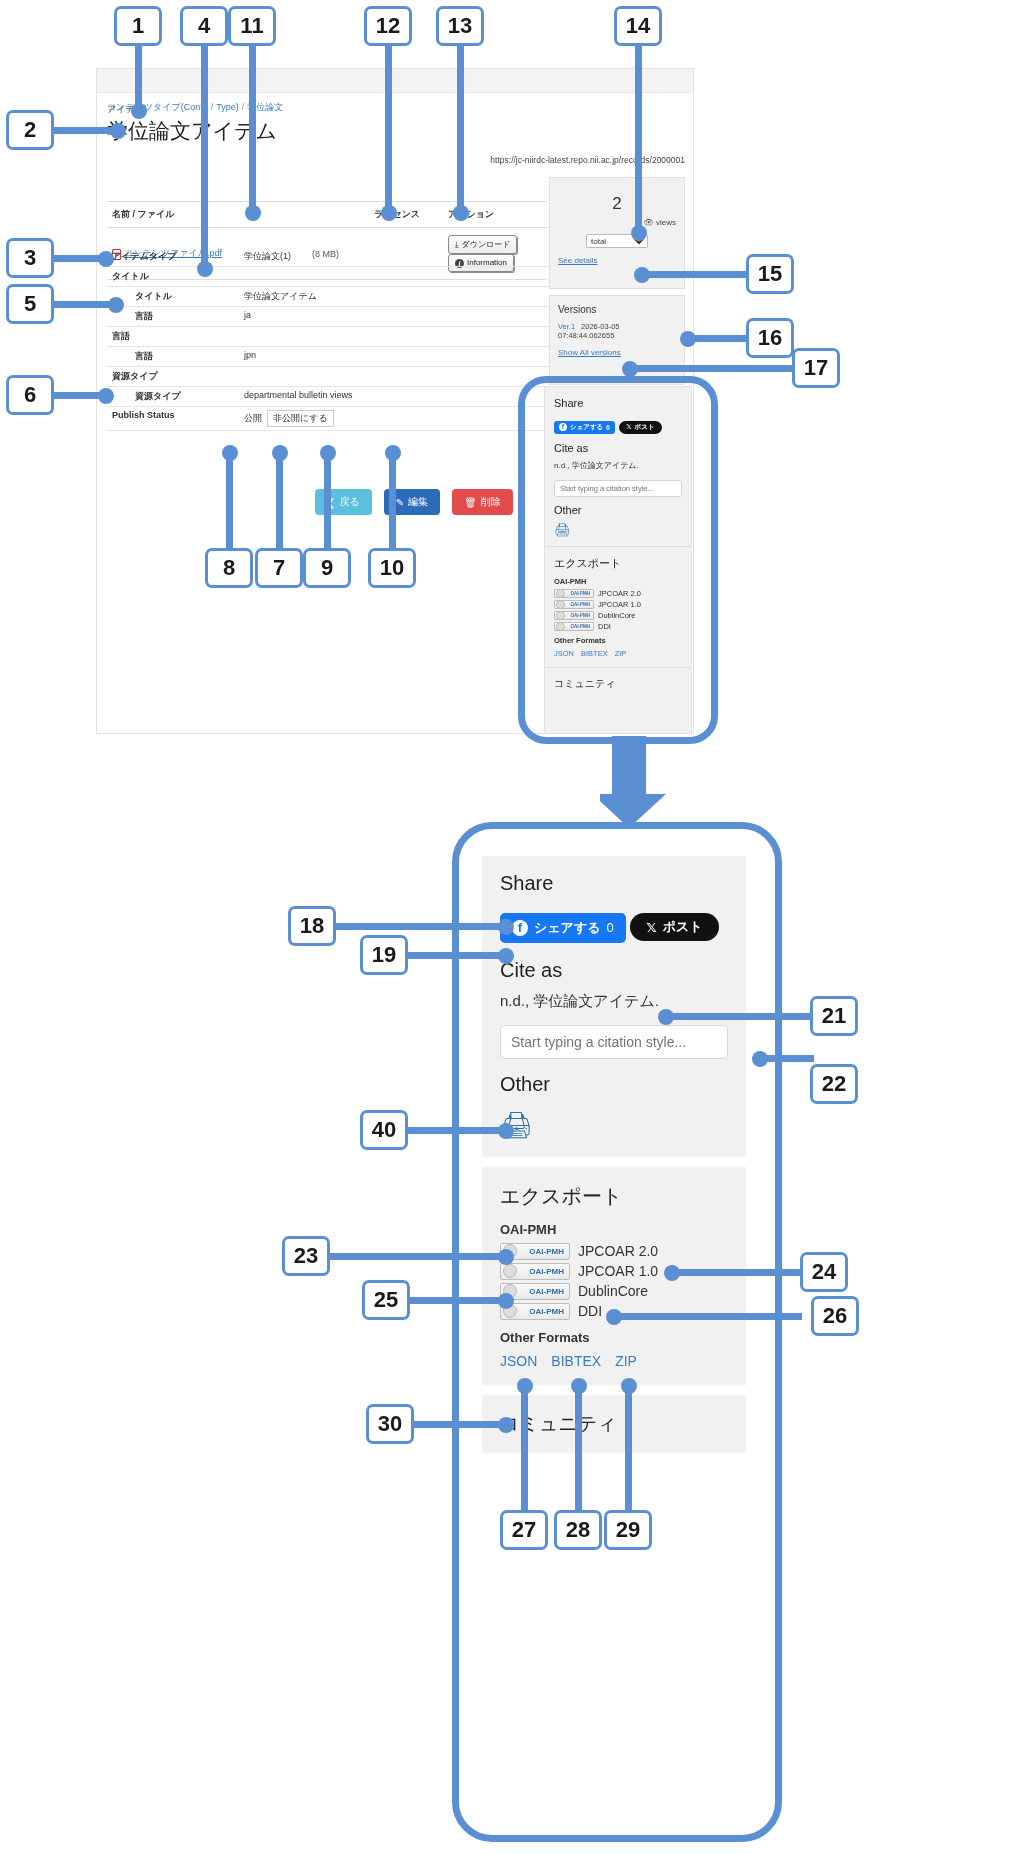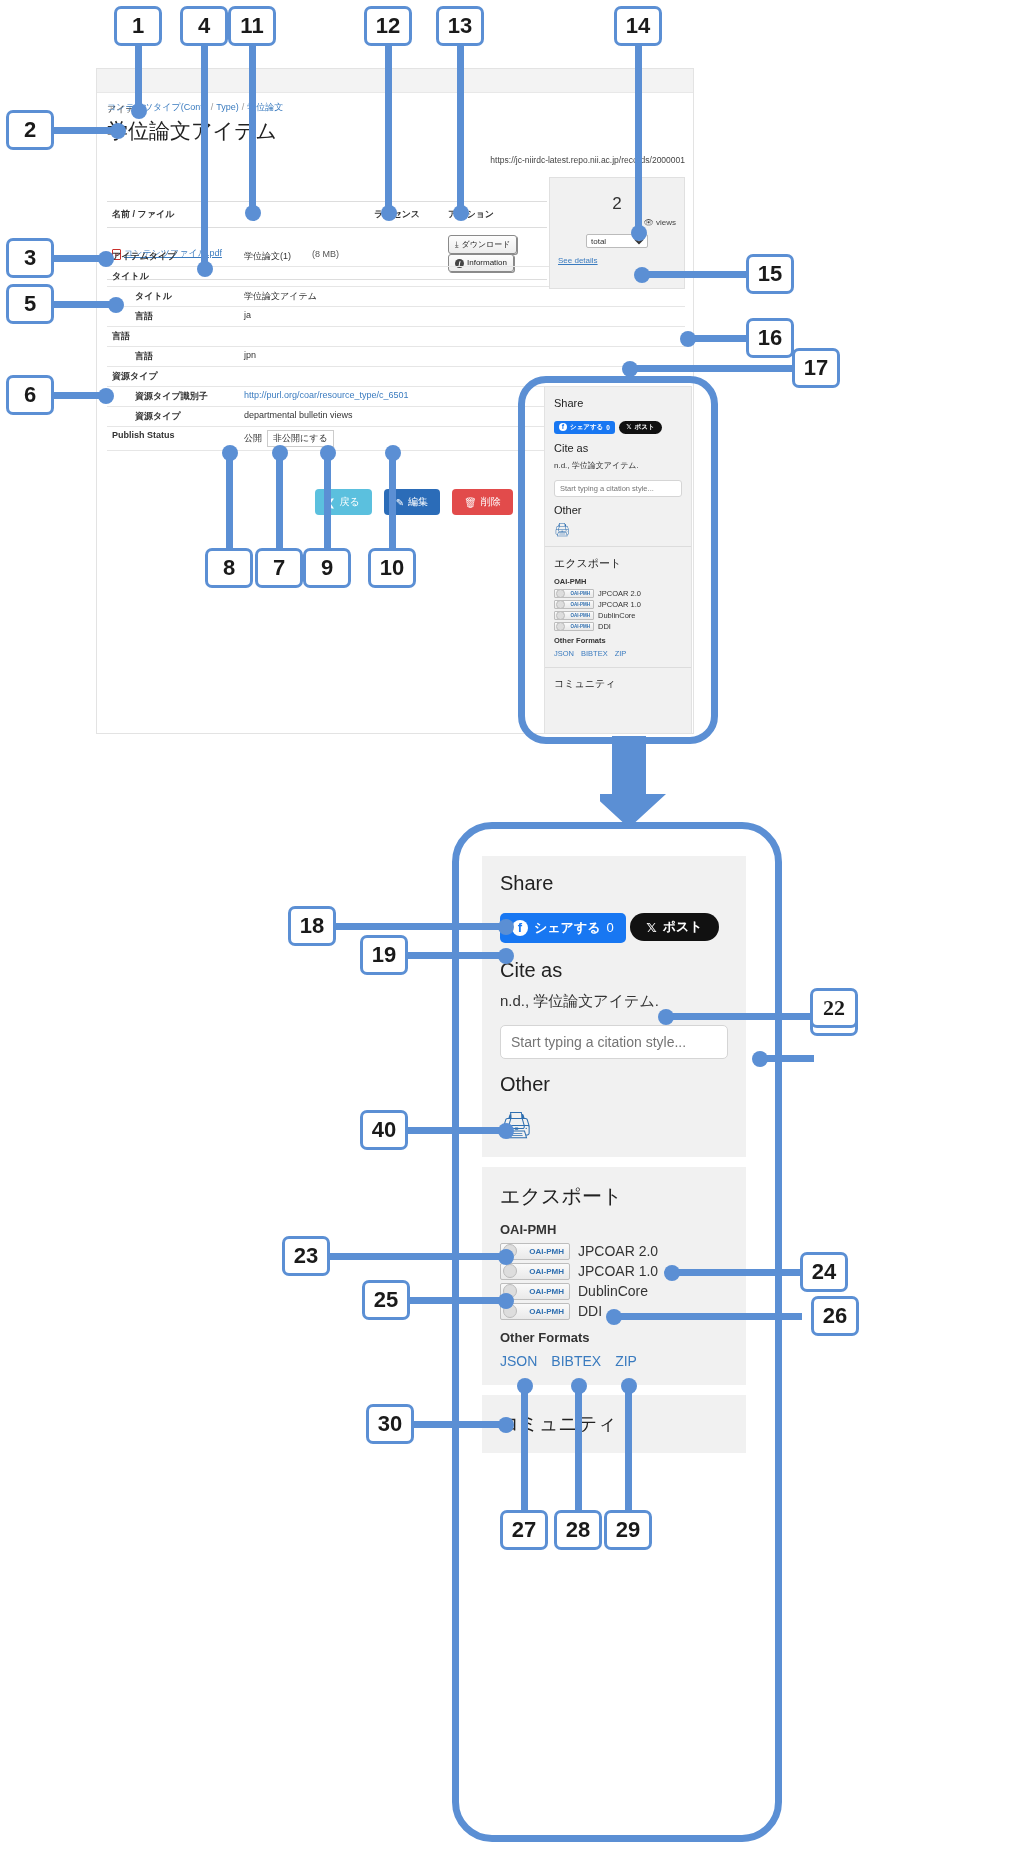--- a/index.html
+++ b/index.html
@@ -273,24 +273,20 @@
         </tr>
         <tr>
           <td class="k sub">言語</td>
           <td class="v">jpn</td>
         </tr>
         <tr>
           <td class="k">資源タイプ</td>
           <td class="v"></td>
         </tr>
         <tr>
-          <td class="k sub">資源タイプ識別子</td>
-          <td class="v"><a href="#">http://purl.org/coar/resource_type/c_6501</a></td>
-        </tr>
-        <tr>
           <td class="k sub">資源タイプ</td>
           <td class="v">departmental bulletin views</td>
         </tr>
         <tr>
           <td class="k">Publish Status</td>
           <td class="v"><span class="pill-pub">公開</span><span class="pill-btn">非公開にする</span></td>
         </tr>
       </tbody>
   </table>
 
@@ -310,20 +306,27 @@
   </div>
 
   <div class="rail">
     <div class="rail-box" style="height:112px">
       <div class="views-num">2</div>
       <div class="views-lbl"><span>👁</span> <span>views</span></div>
       <select class="views-sel">
         <option>total</option>
       </select>
       <a class="see-details" href="#">See details</a>
+    </div>
+    <div class="rail-box" style="height:90px">
+      <div class="rail-h">Versions</div>
+      <div class="ver-row">
+        <span class="vtag">Ver.1</span><span>2026-03-05 07:48:44.062655</span>
+      </div>
+      <a class="show-all" href="#">Show All versions</a>
     </div>
   </div>
 </div>
 
 <div id="mini-panel">
   <h3>Share</h3>
   <div class="fb-btn">
     <span class="fb-glyph">f</span>
     <span>シェアする</span>
     <span>0</span>
@@ -480,21 +483,21 @@
     <div class="dot" style="left: 498px; top: 948px;"></div>
     <div class="callout" style="left: 360px; top: 935px;">19</div>
     <div class="lead h" style="left: 408px; top: 1127px; width: 96px; height: 7px;"></div>
     <div class="dot" style="left: 498px; top: 1123px;"></div>
     <div class="callout" style="left: 360px; top: 1110px;">40</div>
     <div class="lead h" style="left: 664px; top: 1013px; width: 148px; height: 7px;"></div>
     <div class="dot" style="left: 658px; top: 1009px;"></div>
     <div class="callout" style="left: 810px; top: 996px;">21</div>
     <div class="lead h" style="left: 758px; top: 1055px; width: 56px; height: 7px;"></div>
     <div class="dot" style="left: 752px; top: 1051px;"></div>
-    <div class="callout" style="left: 810px; top: 988px; font-family: Liberation Serif, serif;">22</div>
+    <div class="callout" style="left: 810px; top: 1064px;">22</div>
     <div class="lead h" style="left: 330px; top: 1253px; width: 174px; height: 7px;"></div>
     <div class="dot" style="left: 498px; top: 1249px;"></div>
     <div class="callout" style="left: 282px; top: 1236px;">23</div>
     <div class="lead h" style="left: 670px; top: 1269px; width: 132px; height: 7px;"></div>
     <div class="dot" style="left: 664px; top: 1265px;"></div>
     <div class="callout" style="left: 800px; top: 1252px;">24</div>
     <div class="lead h" style="left: 410px; top: 1297px; width: 94px; height: 7px;"></div>
     <div class="dot" style="left: 498px; top: 1293px;"></div>
     <div class="callout" style="left: 362px; top: 1280px;">25</div>
     <div class="lead h" style="left: 612px; top: 1313px; width: 190px; height: 7px;"></div>

